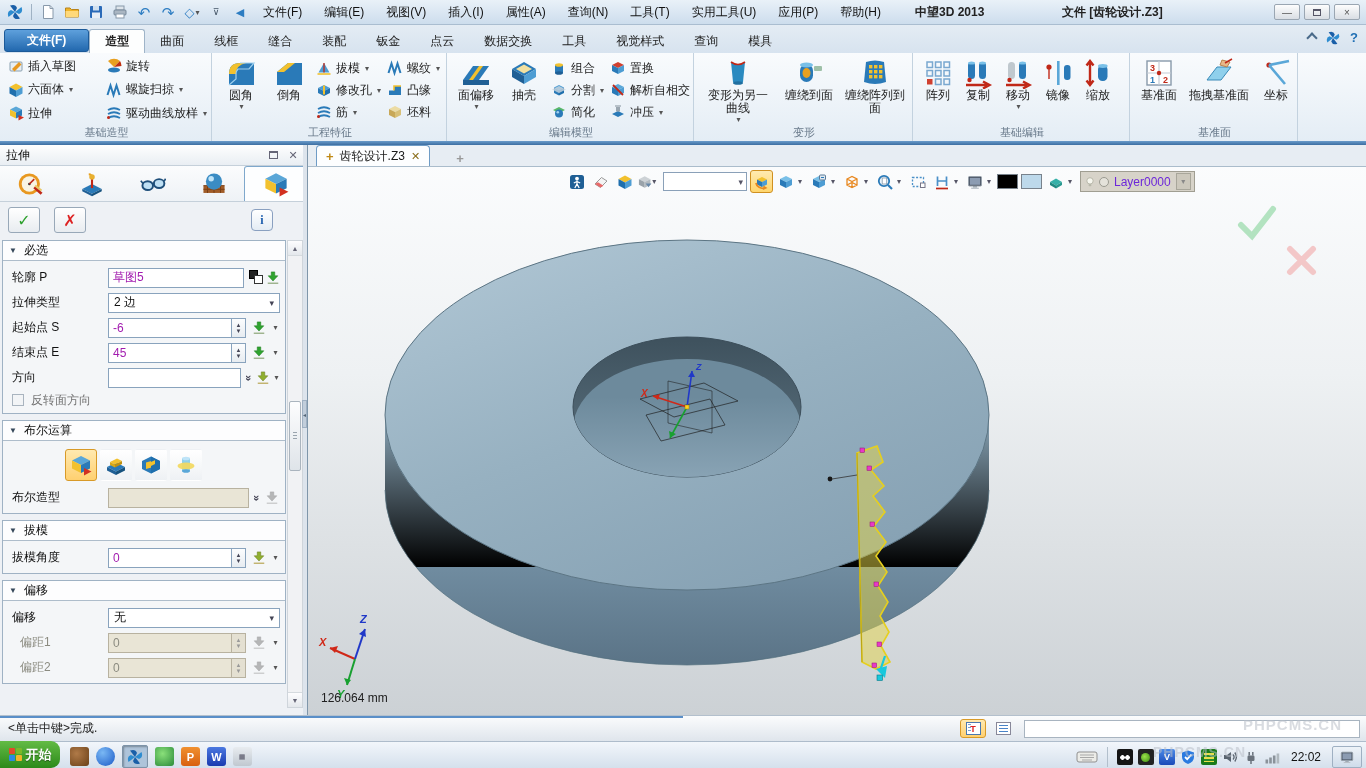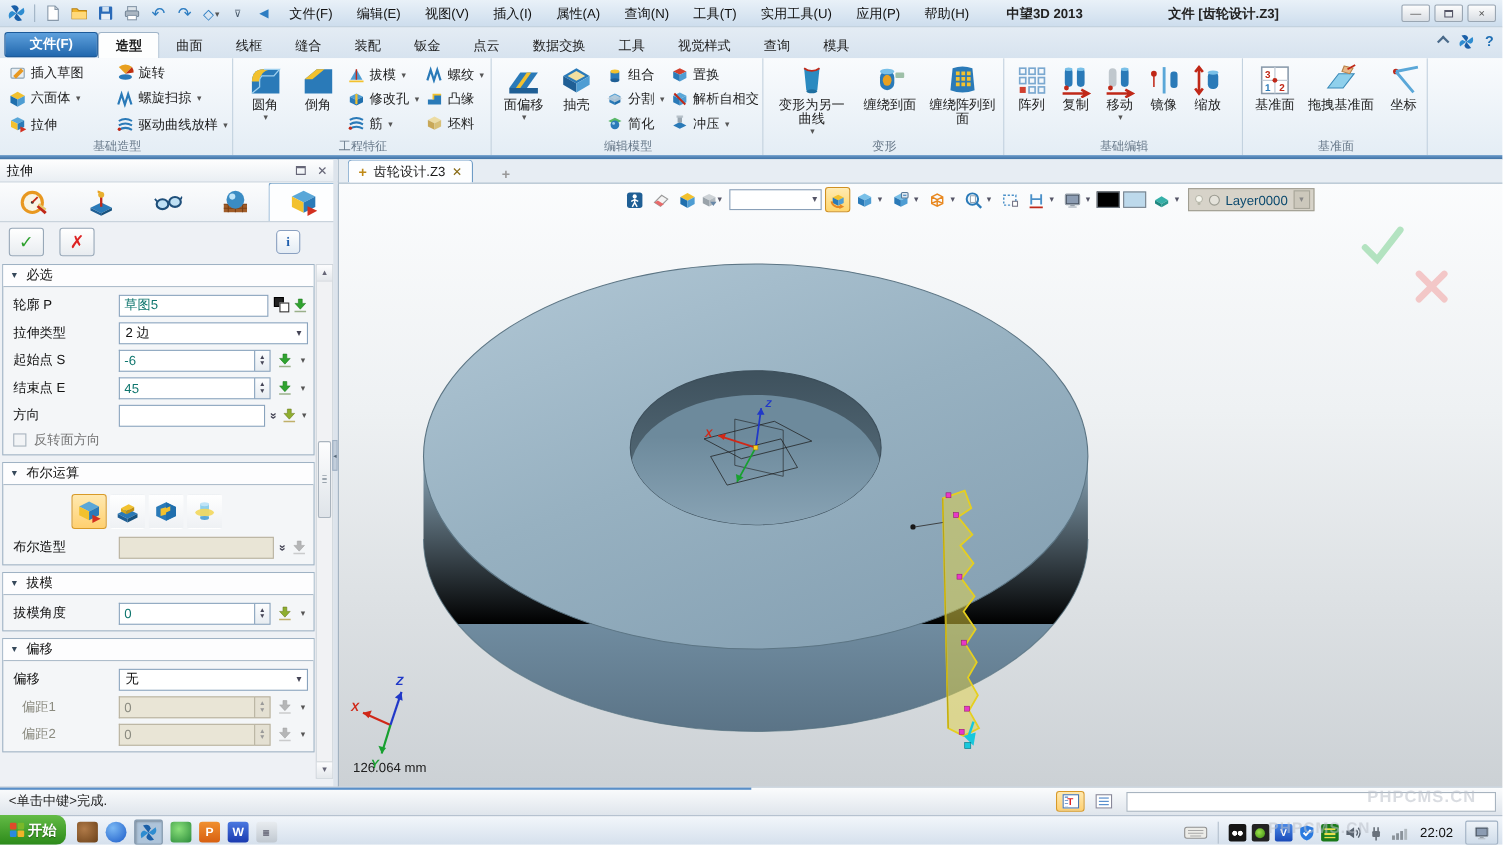--- a/index.html
+++ b/index.html
@@ -55,21 +55,21 @@
 .sec{border:1px solid #9fb2c4;background:#f4f6f8;margin-bottom:6px}
 .sechead{height:20px;background:#fdfdfe;border-bottom:1px solid #aebdcb;display:flex;align-items:center;padding-left:6px;gap:7px}
 .secarrow{font-size:8px;color:#36485a}
 .sectitle{color:#111}
 .secbody{padding:4px 0 3px 0}
 .prow{display:flex;align-items:center;height:25px;padding:0 5px}
 .plabel{width:100px;padding-left:4px;color:#111;white-space:nowrap}
 .plabel.dim{color:#8b8b80}
 .plabel.ind{padding-left:12px}
 .pctl{flex:1;display:flex;align-items:center;gap:3px}
-.inp{height:20px;border:1px solid #89a3bd;background:#fff;font-size:12px;padding:0 4px;width:100%;font-family:inherit;color:#0f766e}
+.inp{height:20px;border:1px solid #89a3bd;background:#fff;font-size:12px;padding:0 4px;width:100%;font-family:inherit;color:#a21caf}
 .spinbox{display:flex;flex:1;height:20px}
 .spinbox .inp{border-right:none;flex:1}
 .spin{width:15px;height:20px;border:1px solid #89a3bd;background:linear-gradient(#fcfdfe,#e7ecf1);display:flex;flex-direction:column;align-items:center;justify-content:center;color:#445;font-size:6px;line-height:6px}
 .combo{height:20px;border:1px solid #89a3bd;background:#fff;flex:1;display:flex;align-items:center;padding:0 5px;color:#111}
 .combo::after{content:"▾";margin-left:auto;color:#445;font-size:9px}
 .dis .inp,.inp.dis{background:#e9e5d6;border-color:#b8b2a0;color:#8b8b80}
 .combo.dis{background:#e9e5d6;border-color:#b8b2a0;color:#8b8b80}
 .spin.dis{background:#e4e0d2;border-color:#b8b2a0;color:#999}
 .pick{width:19px;height:19px;display:flex;align-items:center;justify-content:center}
 .pick.dim{filter:grayscale(1);opacity:.55}
@@ -101,21 +101,21 @@
 #scene{position:absolute;left:0;top:22px}
 .vtool{position:absolute;left:257px;top:25px;display:flex;align-items:center;gap:1px}
 .vbtn{width:23px;height:23px;display:flex;align-items:center;justify-content:center;border-radius:3px}
 .vbtn.act{background:linear-gradient(#ffeab0,#ffd66e);border:1px solid #d09020}
 .vcaret{font-size:8px;color:#556;width:8px}
 .vcombo{width:84px;height:19px;background:#fff;border:1px solid #8aa0b8;display:flex;align-items:center;margin:0 2px}
 .vcombo::after{content:"▾";margin-left:auto;color:#556;font-size:9px;padding-right:3px}
 .sw{width:21px;height:15px;border:1px solid #78828c;margin:0 1px}
 .swb{background:#000}.swl{background:#bdd9eb}
 .laycombo{display:flex;align-items:center;gap:3px;background:#d7d3c9;border:1px solid #a09e92;height:21px;padding:0 3px;margin-left:3px}
-.laytext{color:#0c4a6e;padding:0 2px}
+.laytext{color:#6d28d9;padding:0 2px}
 .laydd{width:15px;height:17px;background:#ccc8bc;border:1px solid #a8a69a;display:flex;align-items:center;justify-content:center;font-size:8px;color:#888}
 .laycirc{width:10px;height:10px;border:1px solid #9a9a90;border-radius:50%;background:#e4e2da}
 
 #statusbar{position:absolute;left:0;top:715px;width:1366px;height:26px;background:linear-gradient(#fbfcfd,#dfe5ec);border-top:1px solid #b3c0cd;display:flex;align-items:center}
 #statusbar::before{content:"";position:absolute;left:0;top:0;width:683px;height:2px;background:#5a8fc8}
 #statmsg{padding-left:8px;color:#222}
 .statbtn{width:26px;height:19px;border:1px solid transparent;border-radius:3px;display:flex;align-items:center;justify-content:center;margin-left:4px}
 .statbtn.act{background:linear-gradient(#ffe9b0,#ffd070);border-color:#d89a28}
 .stat-ic1{width:15px;height:13px;background:#fff;border:1px solid #4a78b0;position:relative;font-size:9px;color:#d22;text-align:center;line-height:12px;font-weight:bold}
 .stat-ic1::before{content:"";position:absolute;left:1px;top:1px;bottom:1px;width:3px;background:repeating-linear-gradient(#7aa0d0 0 1px,transparent 1px 3px)}

